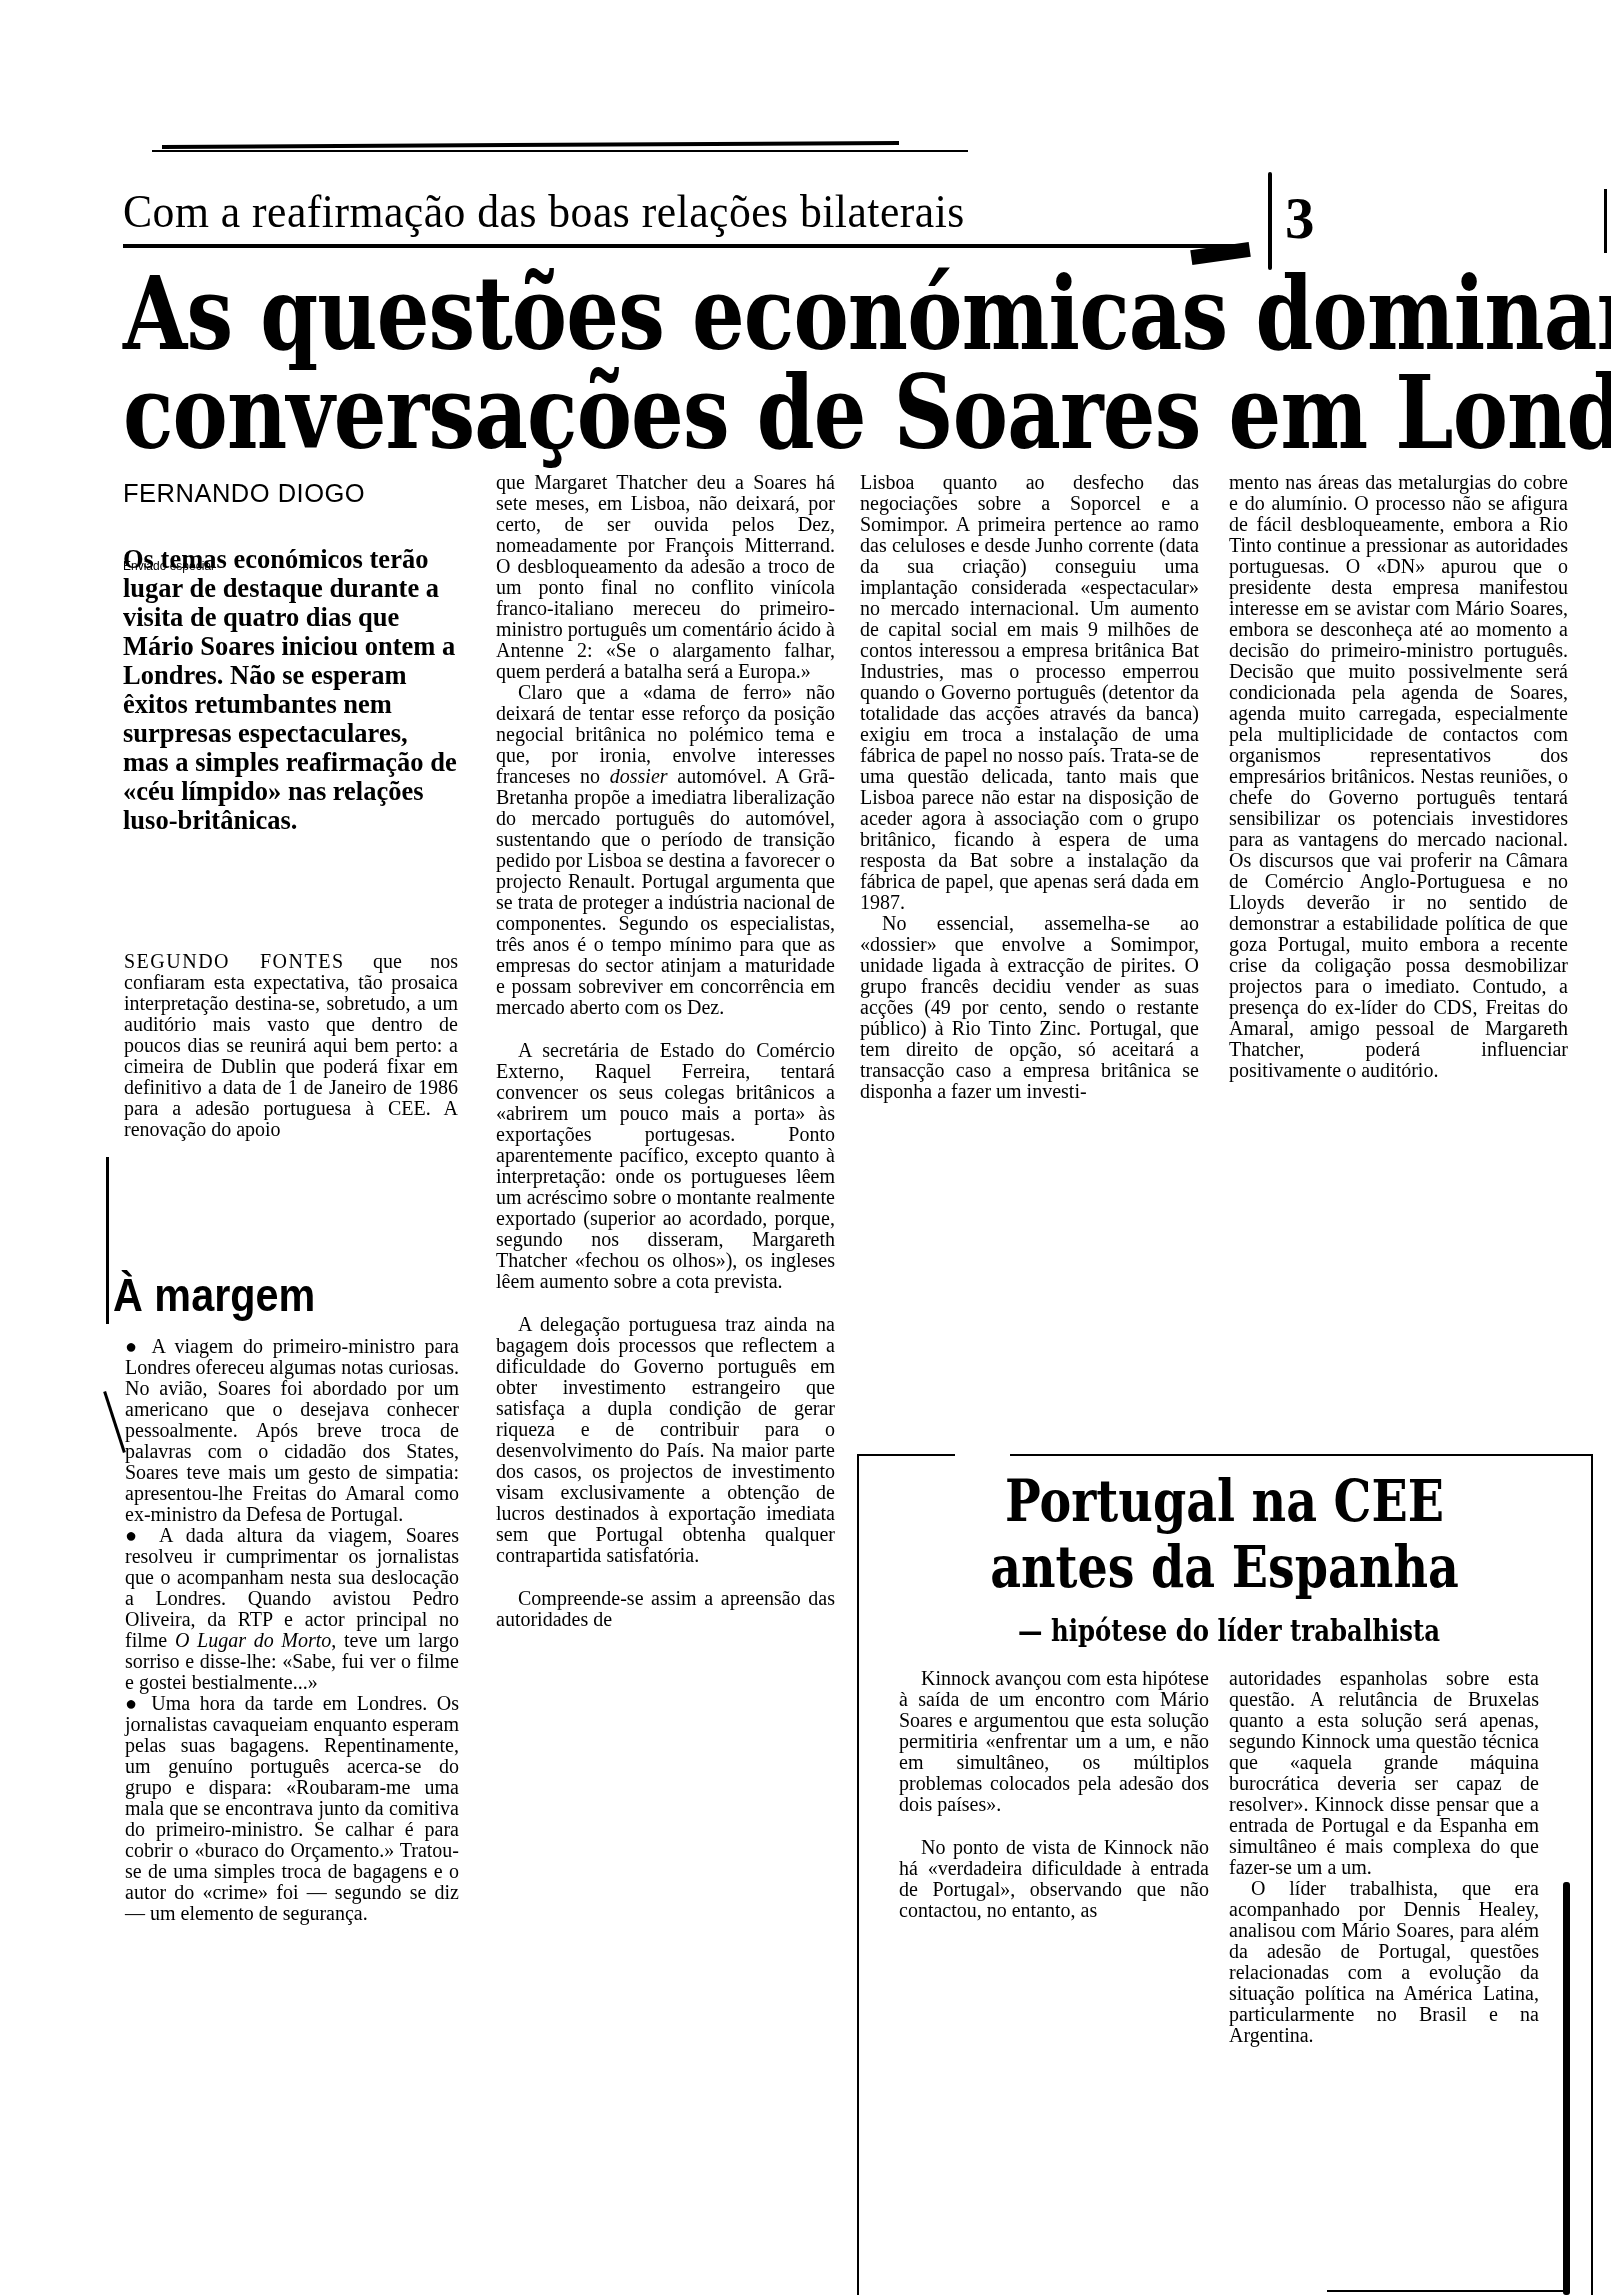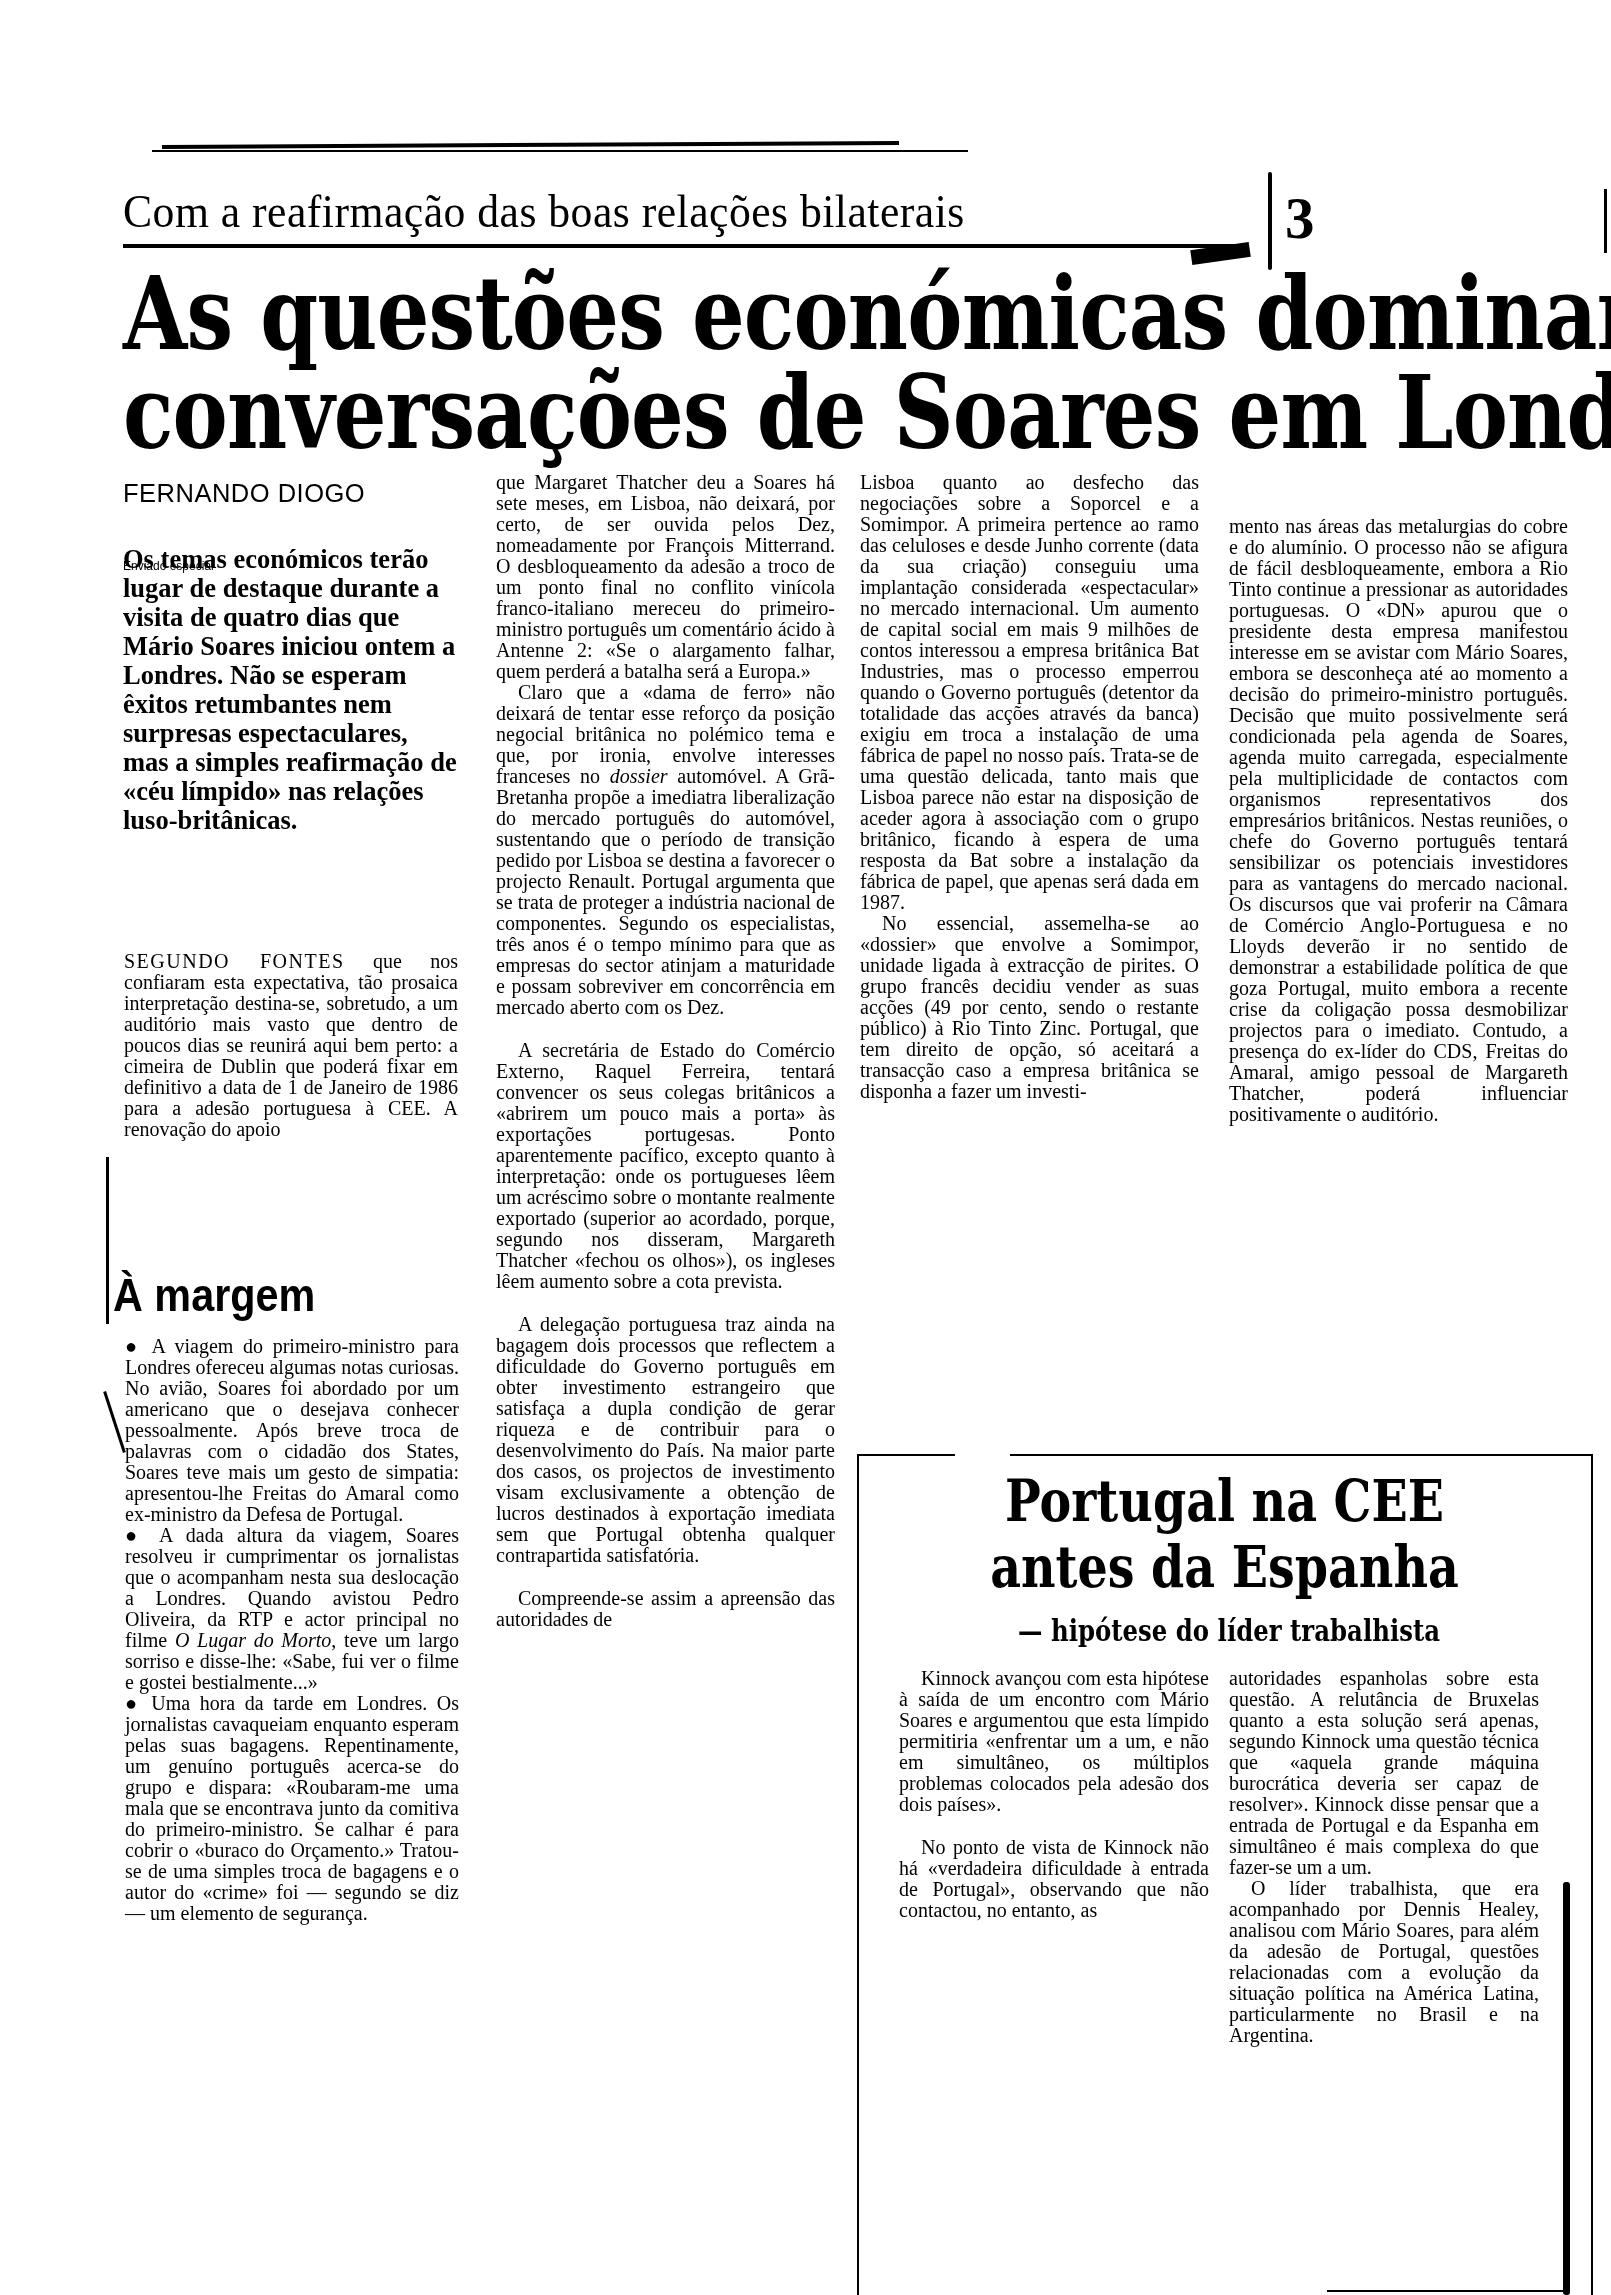--- a/index.html
+++ b/index.html
@@ -50,21 +50,21 @@
   .smallcaps { letter-spacing: 1.5px; }
 
   .c1a { left: 124px; top: 951px; width: 334px; }
   .margem-title {
     left: 113px; top: 1270px; font-family: "Liberation Sans", sans-serif; font-weight: bold;
     font-size: 47px; line-height: 49px; transform: scaleX(0.88); transform-origin: left top;
   }
   .c1b { left: 125px; top: 1336px; width: 334px; }
   .c2 { left: 496px; top: 472px; width: 339px; }
   .c3 { left: 860px; top: 472px; width: 339px; }
-  .c4 { left: 1229px; top: 472px; width: 339px; margin-top: 44px; }
+  .c4 { left: 1229px; top: 472px; width: 339px; }
 
   .side-bar1 { left: 106px; top: 1157px; width: 2.5px; height: 167px; background: #000; }
   .side-bar2 { left: 113px; top: 1390px; width: 2.9px; height: 64px; background: #000; transform: rotate(-18deg); }
 
   
   .box {
     left: 857px; top: 1454px; width: 732px; height: 845px;
     border-left: 2.5px solid #000; border-right: 2.5px solid #000; border-top: 0;
   }
   .box-top-l { left: 857px; top: 1454px; width: 98px; border-top: 2.9px solid #000; }
@@ -142,21 +142,21 @@
 </div>
 
 <div class="abs box"></div>
 <div class="abs box-top-l"></div>
 <div class="abs box-top-r"></div>
 <div class="abs box-head h1">Portugal na CEE</div>
 <div class="abs box-head h2">antes da Espanha</div>
 <div class="abs box-sub">— hipótese do líder trabalhista</div>
 
 <div class="abs col b1">
-  <p class="indent gap">Kinnock avançou com esta hipótese à saída de um encontro com Mário Soares e argumentou que esta límpido permitiria «enfrentar um a um, e não em simultâneo, os múltiplos problemas colocados pela adesão dos dois países».</p>
+  <p class="indent gap">Kinnock avançou com esta hipótese à saída de um encontro com Mário Soares e argumentou que esta solução permitiria «enfrentar um a um, e não em simultâneo, os múltiplos problemas colocados pela adesão dos dois países».</p>
   <p class="indent gap">No ponto de vista de Kinnock não há «verdadeira dificuldade à entrada de Portugal», observando que não contactou, no entanto, as</p>
 </div>
 <div class="abs col b2">
   <p>autoridades espanholas sobre esta questão. A relutância de Bruxelas quanto a esta solução será apenas, segundo Kinnock uma questão técnica que «aquela grande máquina burocrática deveria ser capaz de resolver». Kinnock disse pensar que a entrada de Portugal e da Espanha em simultâneo é mais complexa do que fazer-se um a um.</p>
   <p class="indent">O líder trabalhista, que era acompanhado por Dennis Healey, analisou com Mário Soares, para além da adesão de Portugal, questões relacionadas com a evolução da situação política na América Latina, particularmente no Brasil e na Argentina.</p>
 </div>
 <div class="abs box-thick"></div>
 <div class="abs box-bottom"></div>
 
 

